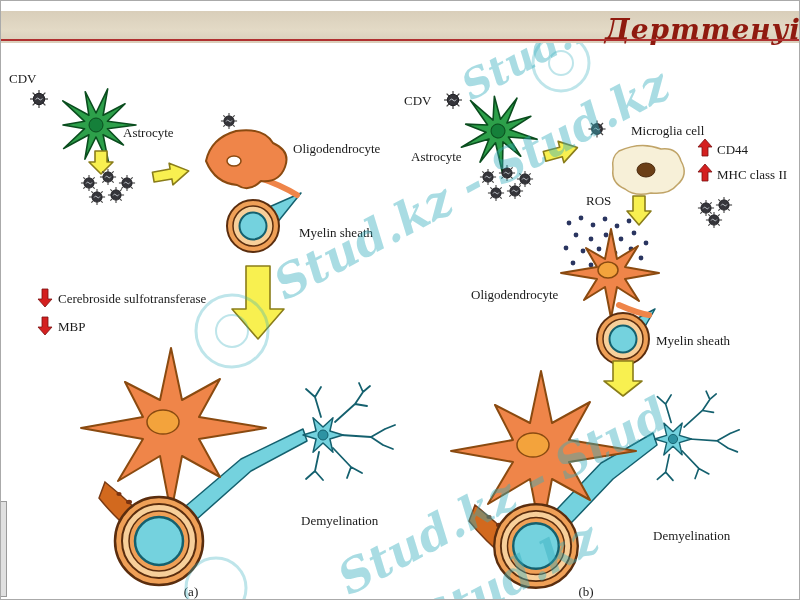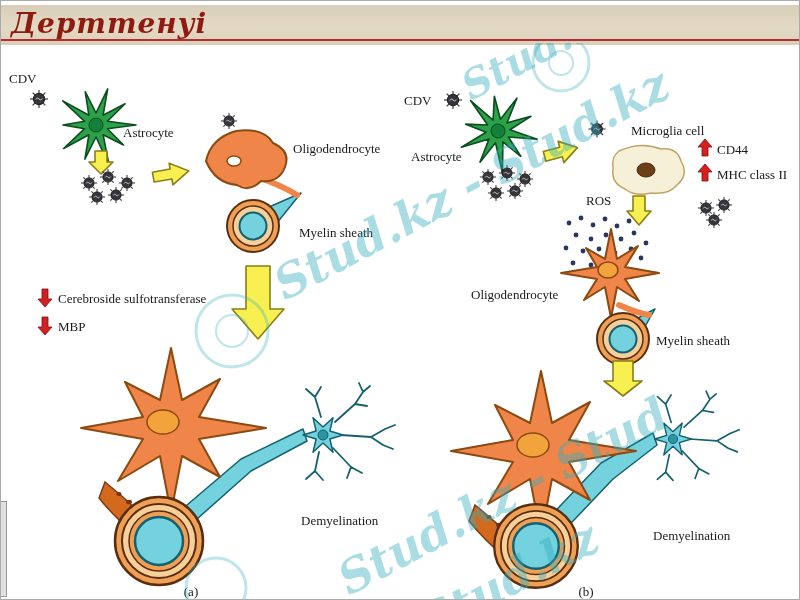--- a/index.html
+++ b/index.html
@@ -3,22 +3,23 @@
 <meta charset="utf-8">
 <style>
   html,body{margin:0;padding:0;background:#888;}
   #slide{
     position:relative;width:800px;height:600px;background:#ffffff;
     overflow:hidden;border:1px solid #aaa;box-sizing:border-box;
     font-family:"Liberation Serif",serif;
   }
   
   .header{
-    position:absolute;top:4px;left:0;width:800px;height:40px;
+    position:absolute;top:10px;left:0;width:800px;height:32px;
     background:linear-gradient(180deg,var(--c-header) 0%, #e3dac6 60%, var(--c-header) 100%);
+    text-align:right;
   }
   .header h1{
     margin:0;padding:2px 0 0 10px;
     font:bold italic 28px "DejaVu Serif",serif;
     color:var(--c-title);letter-spacing:1px;
   }
   .underline{
     position:absolute;top:38px;left:0;width:800px;height:2px;
     background:var(--c-underline);
   }

